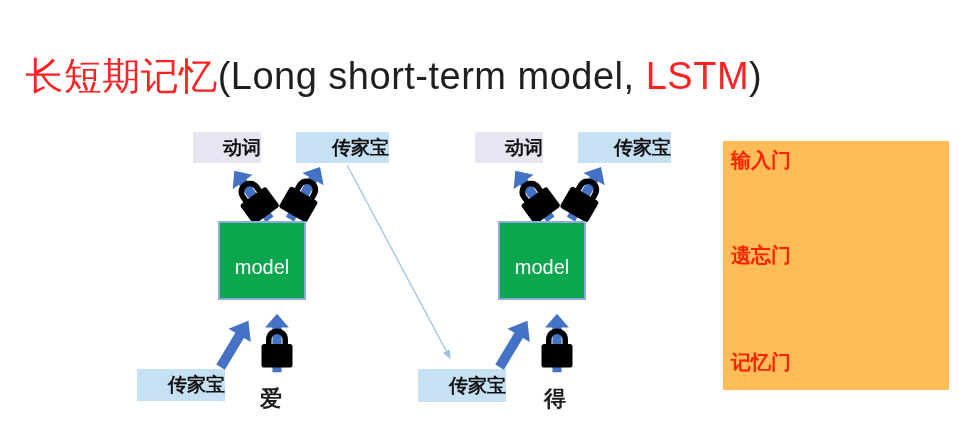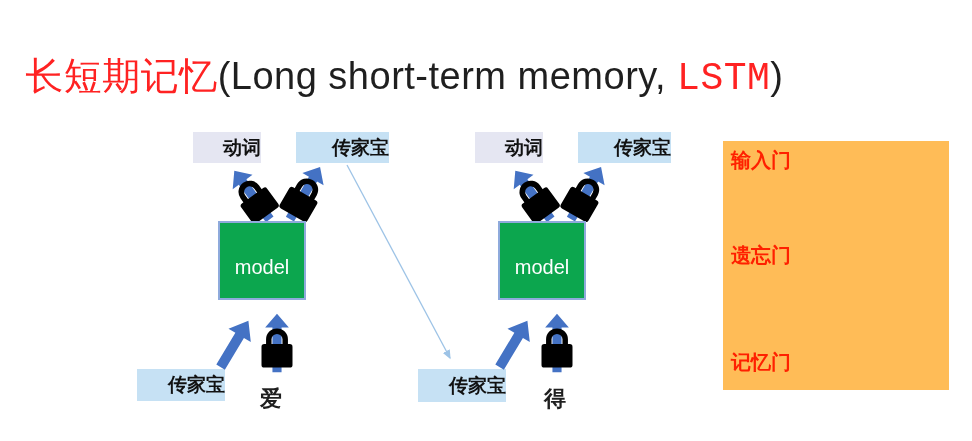--- a/index.html
+++ b/index.html
@@ -11,21 +11,21 @@
   html,body{margin:0;padding:0;}
   body{
     width:972px;height:441px;position:relative;background:#ffffff;
     font-family:"Liberation Sans", sans-serif;overflow:hidden;
   }
   .abs{position:absolute;}
   .title{
     left:3px;top:8px;white-space:pre;font-size:38px;line-height:1.2;
     color:var(--text-dark);letter-spacing:0.5px;
   }
-  .title .red{color:var(--title-red);font-family:Liberation Mono, monospace;}
+  .title .red{color:var(--title-red);}
   .tag{
     display:flex;align-items:center;justify-content:flex-end;
     font-weight:700;font-size:19px;color:#111;
   }
   .lavender{background:var(--label-lavender);}
   .lblue{background:var(--label-blue);}
   .model-box{
     width:88px;height:79px;background:var(--model-green);
     border:2px solid var(--model-border);box-sizing:border-box;
     display:flex;align-items:center;justify-content:center;
@@ -39,21 +39,21 @@
   .arrow-fill{fill:var(--arrow-blue);}
   .lock-shackle{fill:none;stroke:#000;stroke-width:6;}
   .lock-body{fill:#000;}
   .conn{stroke:var(--connector-blue);stroke-width:1.3;}
   .conn-head{fill:var(--connector-blue);}
 </style>
 </head>
 <body>
 
 <div class="abs title">
-  <span class="red">长短期记忆</span><span>(Long short-term memory, </span><span class="red">LSTM</span><span>)</span>
+  <span class="red">长短期记忆</span><span>(Long short-term model, </span><span class="red">LSTM</span><span>)</span>
 </div>
 
 <div class="abs tag lavender" style="left:193px;top:132px;width:68px;height:31px;">
     <span>动词</span>
   </div>
 <div class="abs tag lblue" style="left:296px;top:132px;width:93px;height:31px;">
     <span>传家宝</span>
   </div>
 
 <svg class="abs" style="left:231px;top:163px;transform:rotate(-36deg);" width="42" height="64" viewBox="0 0 44 68">

